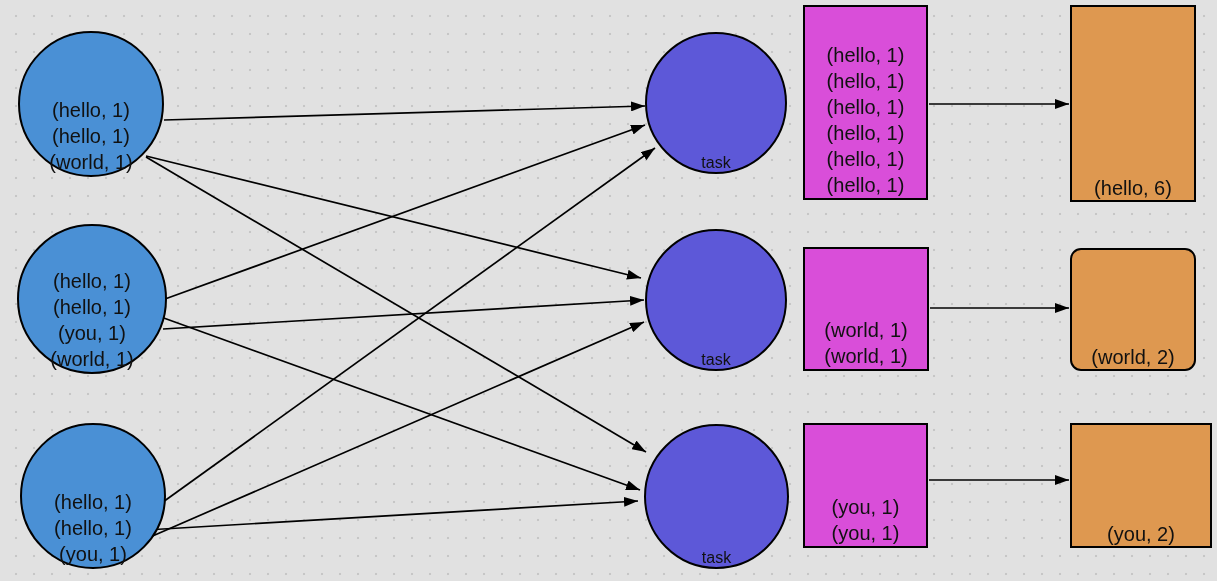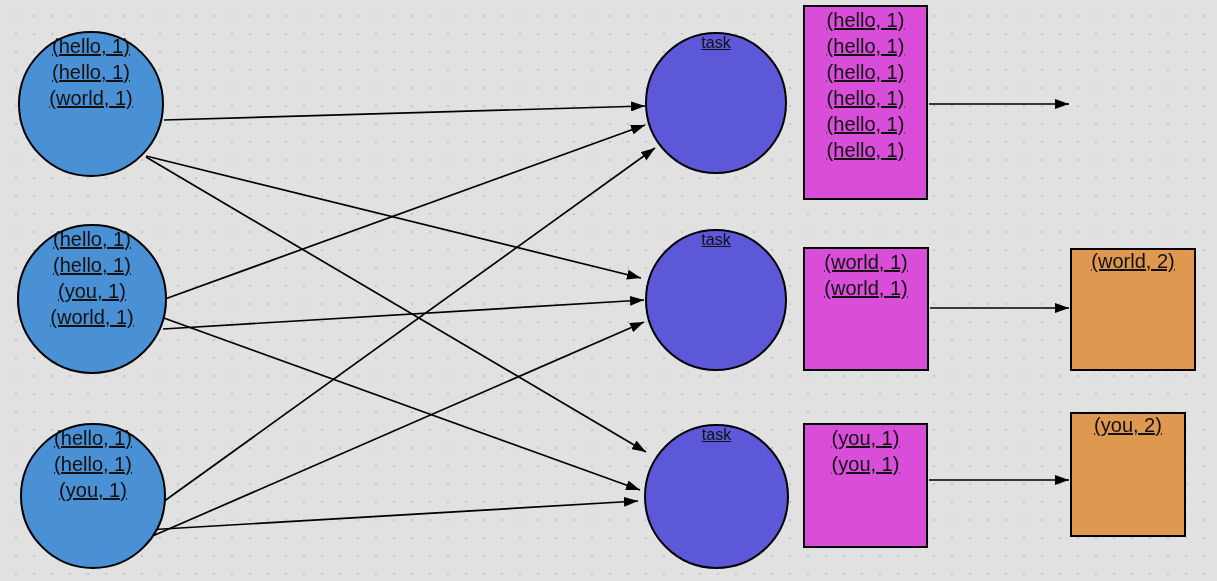--- a/index.html
+++ b/index.html
@@ -33,24 +33,23 @@
     stroke-width: 1.7;
   }
   .arrowhead-path {
     fill: var(--stroke, #000);
   }
   .node {
     position: absolute;
     box-sizing: border-box;
     border: 2px solid var(--stroke, #000);
     display: flex;
-    align-items: flex-start;
+    align-items: flex-end;
     justify-content: center;
     text-align: center;
-    text-decoration: underline;
   }
   .circle { border-radius: 50%; }
   .input  { background: var(--input-fill,  #4a90d5); }
   .task   { background: var(--task-fill,   #5d58d8); font-size: 16px; }
   .group  { background: var(--group-fill,  #d94ed9); }
   .result { background: var(--result-fill, #de9850); font-size: 20px; }
   .node-lines {
     font-size: 20px;
     line-height: 26px;
     white-space: nowrap;
@@ -134,20 +133,23 @@
         <div>(world, 1)</div>
       </div>
   </div>
   <div class="node group" style="left:803px; top:423px; width:125px; height:125px;">
     <div class="node-lines">
         <div>(you, 1)</div>
         <div>(you, 1)</div>
       </div>
   </div>
 
-  <div class="node result" style="left:1070px; top:248px; width:126px; height:123px;">
+  <div class="node result" style="left:1070px; top:5px; width:126px; height:197px;">
+    <div>(hello, 6)</div>
+  </div>
+  <div class="node result" style="left:1070px; top:248px; width:126px; height:123px;border-radius:11px;">
     <div>(world, 2)</div>
   </div>
-  <div class="node result" style="left:1070px; top:412px; width:116px; height:125px;">
+  <div class="node result" style="left:1070px; top:423px; width:142px; height:125px;">
     <div>(you, 2)</div>
   </div>
 
 </div>
 
 </body></html>

